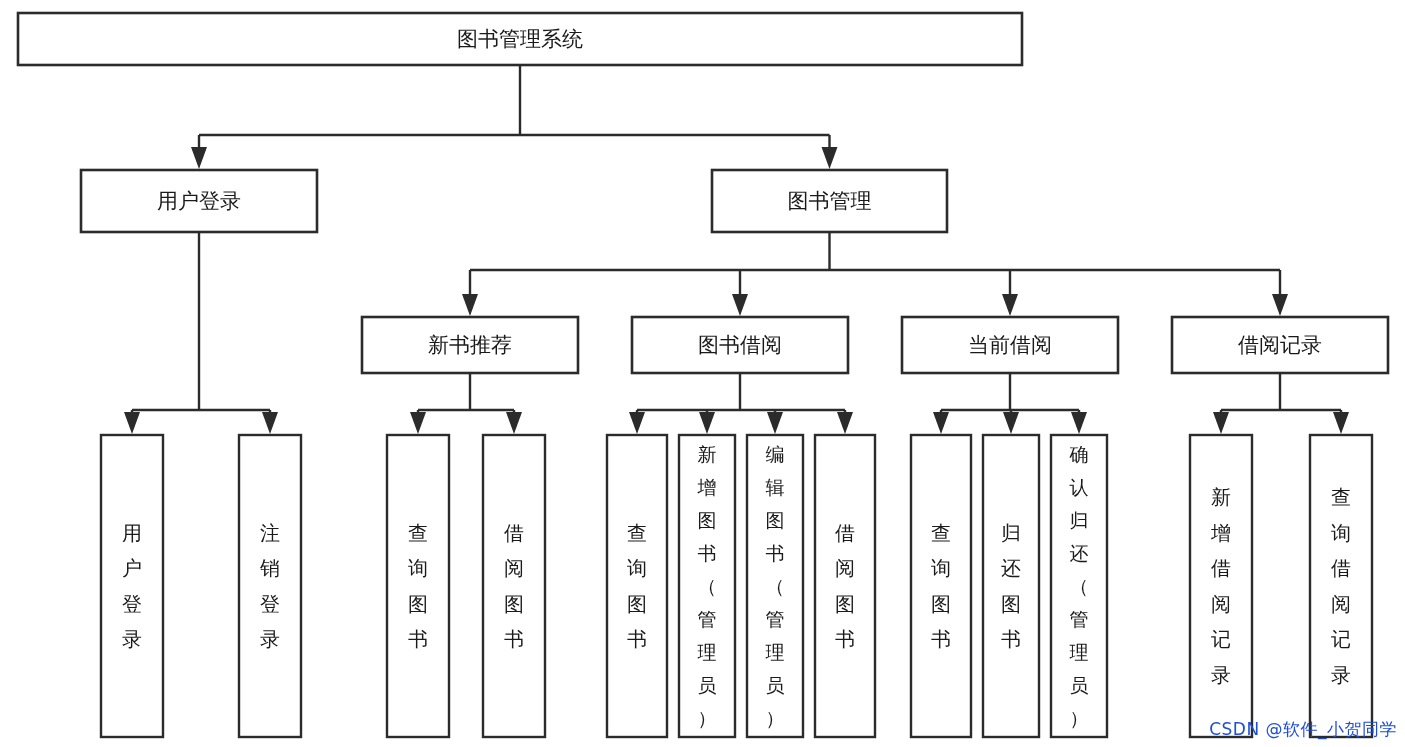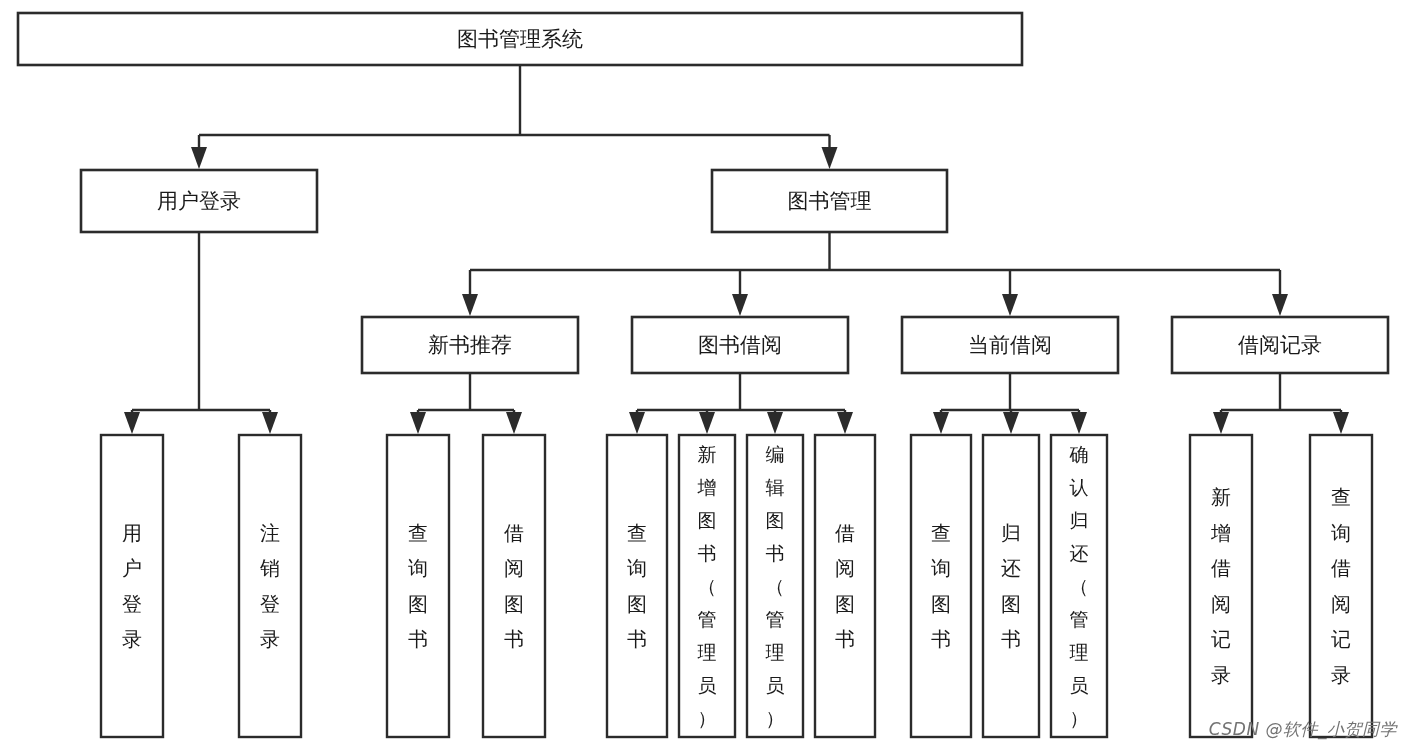--- a/index.html
+++ b/index.html
@@ -59,25 +59,24 @@
   .arrow-head {
     fill: #2b2b2b;
     stroke: none;
   }
   .watermark {
     position: absolute;
     right: 8px;
     bottom: 6px;
     font-family: "DejaVu Sans", "Liberation Sans", sans-serif;
     font-size: 17px;
-    color: #737373;
+    color: #1d4ed8;
     letter-spacing: 0.5px;
     user-select: none;
     white-space: nowrap;
-    font-style: italic;
   }
 </style>
 </head>
 <body>
 
 <div id="diagram-root">
   <svg class="flow" viewBox="0 0 1405 747">
     <g id="edge-layer">
         <g>
           <line x1="520" y1="65" x2="520" y2="135" class="connector"></line>

